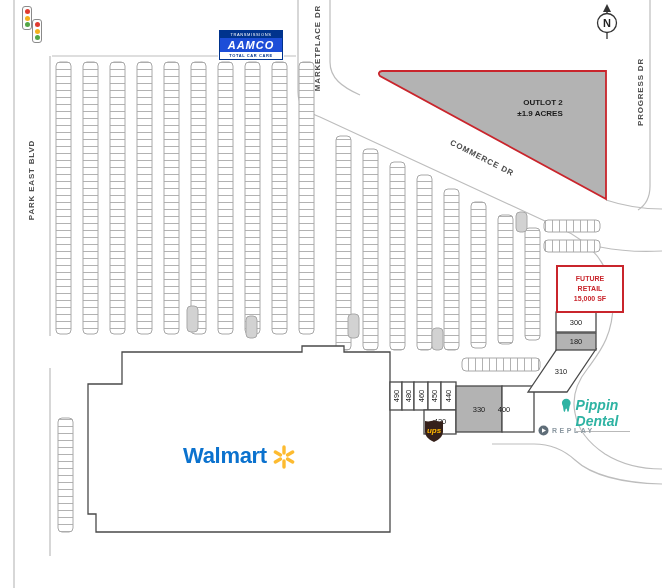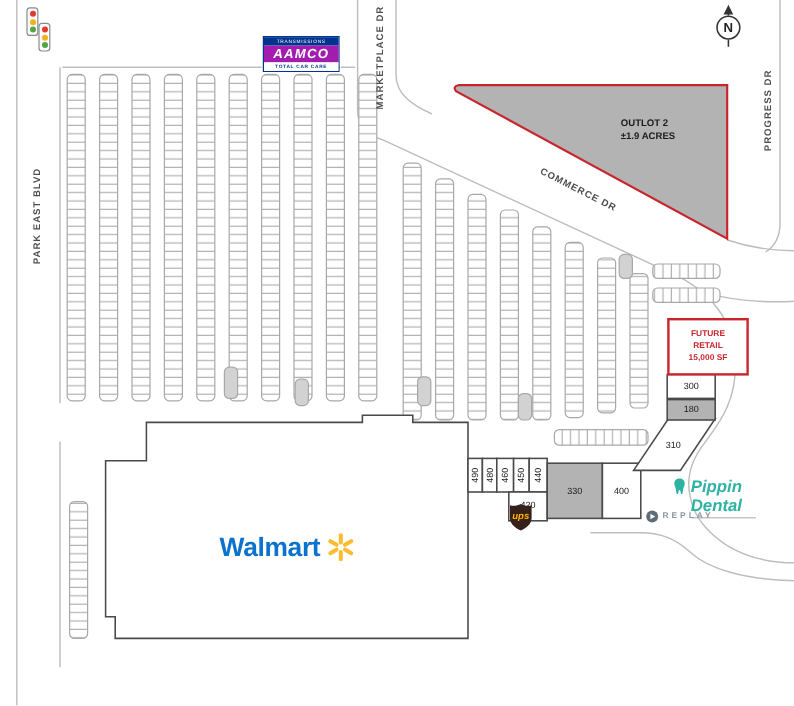--- a/index.html
+++ b/index.html
@@ -5,27 +5,27 @@
   *{margin:0;padding:0;box-sizing:border-box}
   body{background:#ffffff;font-family:"Liberation Sans",sans-serif}
   .stage{position:relative;width:662px;height:588px;background:#fff;overflow:hidden}
   .base{position:absolute;left:0;top:0}
   .lbl{position:absolute;transform:translate(-50%,-50%);white-space:nowrap}
   .street{font-size:8px;font-weight:bold;letter-spacing:.8px;color:#4d4d4d}
   .vert{transform:translate(-50%,-50%) rotate(-90deg)}
   .diag{transform:translate(-50%,-50%) rotate(27deg)}
   .suite{font-size:7.5px;color:#1a1a1a}
   .suite.v{transform:translate(-50%,-50%) rotate(-90deg)}
-  .parcel{font-size:8px;font-weight:bold;color:#1a1a1a;text-align:left;line-height:1.35}
+  .parcel{font-size:8px;font-weight:bold;color:#1a1a1a;text-align:right;line-height:1.35}
   .fr{font-size:7px;font-weight:bold;color:#c9252c;text-align:center;line-height:1.4}
-  .walmart{position:absolute;display:flex;align-items:center;gap:5px}
+  .walmart{position:absolute;display:flex;align-items:flex-end;gap:5px}
   .walmart-text{color:#0b72ce;font-size:22px;font-weight:bold;letter-spacing:-.3px}
   .aamco{position:absolute;width:64px;border:1px solid #00338d;box-shadow:0 0 0 1px #fff}
   .aamco-top{background:#00338d;color:#fff;font-size:4px;text-align:center;letter-spacing:.6px;padding:1px 0}
-  .aamco-mid{background:#a21caf;color:#fff;font-size:11px;font-weight:bold;font-style:italic;text-align:center;letter-spacing:1px;padding:1px 0}
+  .aamco-mid{background:#1d4ed8;color:#fff;font-size:11px;font-weight:bold;font-style:italic;text-align:center;letter-spacing:1px;padding:1px 0}
   .aamco-bot{background:#fff;color:#00338d;font-size:4px;font-weight:bold;text-align:center;letter-spacing:.6px;padding:1px 0}
   .pippin{position:absolute;display:flex;align-items:flex-start;gap:3px}
   .pippin-name{color:#2eb3a3;font-size:14px;font-weight:bold;font-style:italic}
   .pippin-tagline{margin-top:2px;width:54px;border-top:1px solid #b9b9b9;height:0}
   .replay{position:absolute;display:flex;align-items:center;gap:3px}
   .replay-text{font-size:7px;font-weight:bold;letter-spacing:2.5px;color:#8b98a1}
   .signal{position:absolute;width:26px;height:42px}
   .sig-head{position:absolute;width:10px;border:1px solid #8a8a8a;border-radius:3px;background:#fdfdfd;display:flex;flex-direction:column;align-items:center;gap:1.5px;padding:2px 0}
   .dot{width:5px;height:5px;border-radius:50%}
   .dot.red{background:#e03a2f}.dot.yel{background:#f3b01c}.dot.grn{background:#53a545}
@@ -124,21 +124,21 @@
     <div>15,000 SF</div>
   </div>
 
   <div class="lbl suite v" style="left:396px;top:396px">490</div>
   <div class="lbl suite v" style="left:408px;top:396px">480</div>
   <div class="lbl suite v" style="left:421px;top:396px">460</div>
   <div class="lbl suite v" style="left:434px;top:396px">450</div>
   <div class="lbl suite v" style="left:448px;top:396px">440</div>
   <div class="lbl suite" style="left:440px;top:421px">420</div>
   <div class="lbl suite" style="left:479px;top:409px">330</div>
-  <div class="lbl suite" style="left:518px;top:409px">400</div>
+  <div class="lbl suite" style="left:504px;top:409px">400</div>
   <div class="lbl suite" style="left:561px;top:371px">310</div>
   <div class="lbl suite" style="left:576px;top:322px">300</div>
   <div class="lbl suite" style="left:576px;top:341px">180</div>
 
   <div class="walmart" style="left:183px;top:443px">
     <span class="walmart-text">Walmart</span>
     <svg width="24" height="24" viewBox="0 0 24 24">
       <g stroke="#fdbb30" stroke-width="3.4" stroke-linecap="round">
         <line x1="12" y1="8" x2="12" y2="2"></line>
         <line x1="12" y1="16" x2="12" y2="22"></line>

